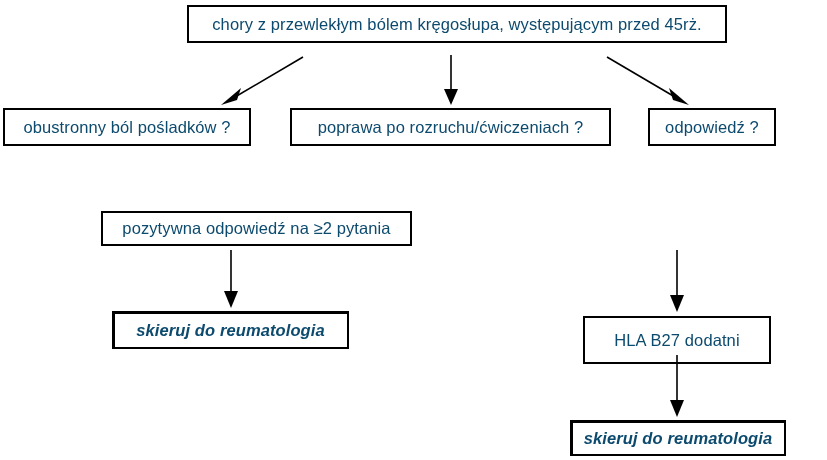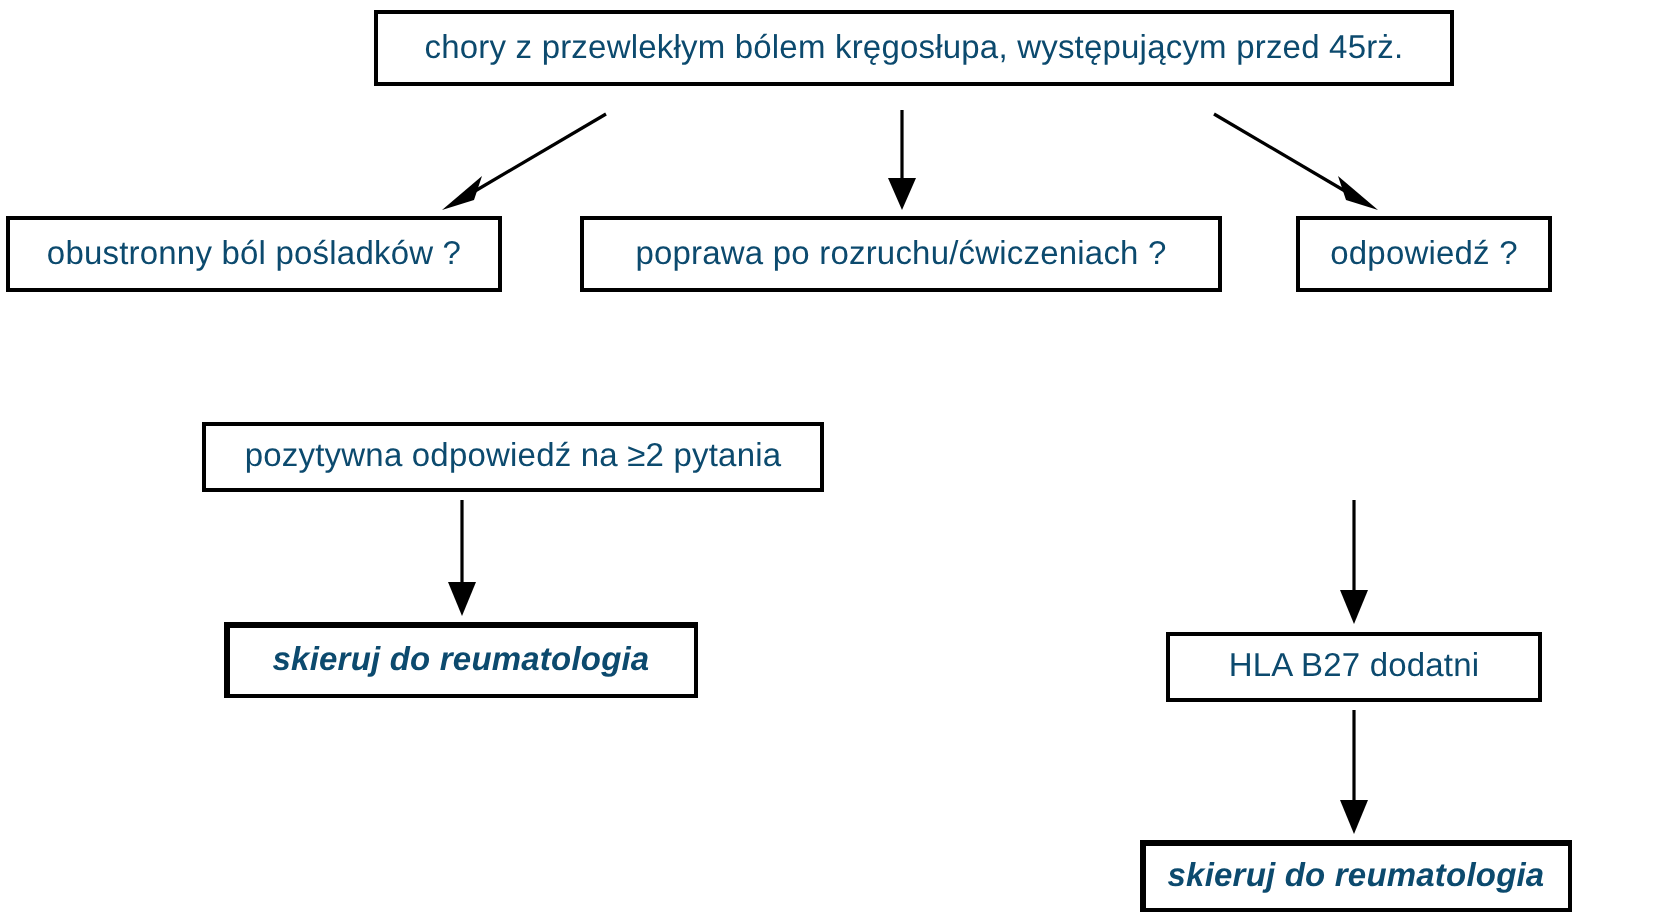--- a/index.html
+++ b/index.html
@@ -41,21 +41,21 @@
     padding: 0 8px;
   }
   
   #n-root       { left: 187px; top: 5px;   width: 540px; height: 38px; }
   #n-q1         { left: 3px;   top: 108px; width: 248px; height: 38px; }
   #n-q2         { left: 290px; top: 108px; width: 321px; height: 38px; }
   #n-q3         { left: 648px; top: 108px; width: 128px; height: 38px; }
   #n-ge2        { left: 75px;  top: 211px; width: 311px; height: 35px; margin-left: 26px; }
   #n-lt2        { left: 515px; top: 211px; width: 311px; height: 35px; }
   #n-refer-left { left: 112px; top: 311px; width: 237px; height: 38px; }
-  #n-hla        { left: 583px; top: 316px; width: 188px; height: 35px; }
+  #n-hla        { left: 583px; top: 316px; width: 188px; height: 48px; }
   #n-refer-right{ left: 570px; top: 420px; width: 216px; height: 36px; }
 
   .edge {
     position: absolute;
     overflow: visible;
   }
   .edge svg { display: block; overflow: visible; }
   .edge svg line { stroke: #000000; stroke-width: 1.6; }
   .edge svg polygon { fill: #000000; }
 

